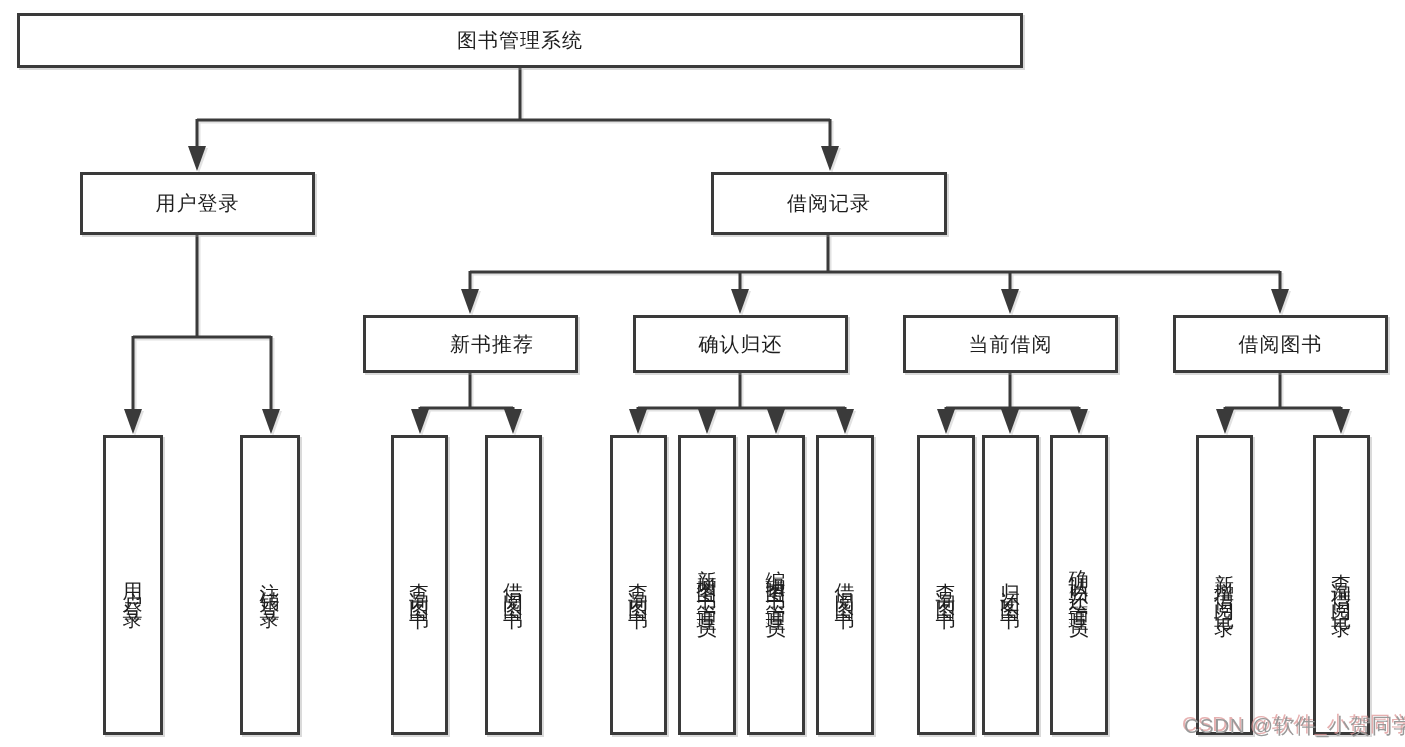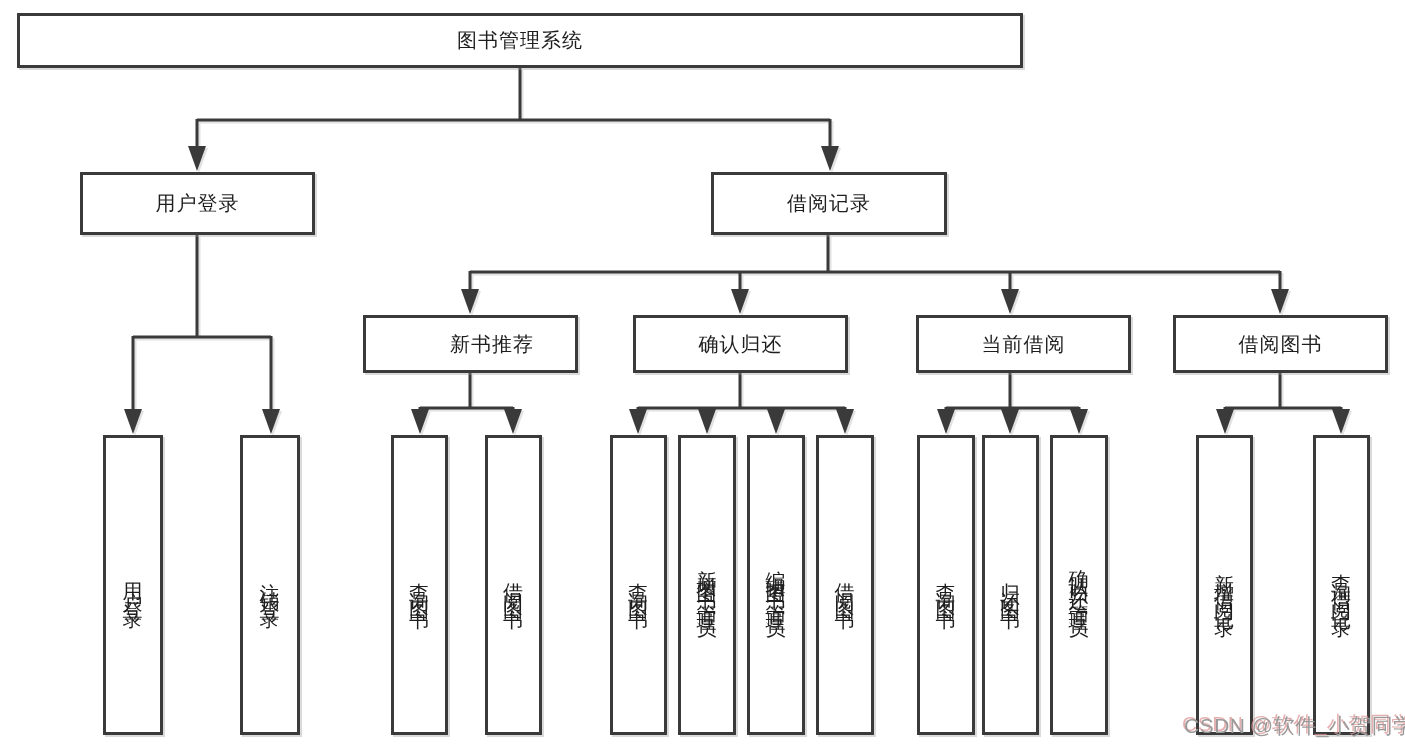--- a/index.html
+++ b/index.html
@@ -116,21 +116,21 @@
   <div class="box" style="left:711px; top:172px; width:236px; height:63px;">
     <span class="hlabel">借阅记录</span>
   </div>
 
   <div class="box" style="left:363px; top:315px; width:215px; height:58px;padding-left:43px;">
     <span class="hlabel">新书推荐</span>
   </div>
   <div class="box" style="left:633px; top:315px; width:215px; height:58px;">
     <span class="hlabel">确认归还</span>
   </div>
-  <div class="box" style="left:903px; top:315px; width:215px; height:58px;margin-left:13px;">
+  <div class="box" style="left:903px; top:315px; width:215px; height:58px;">
     <span class="hlabel">当前借阅</span>
   </div>
   <div class="box" style="left:1173px; top:315px; width:215px; height:58px;">
     <span class="hlabel">借阅图书</span>
   </div>
 
   <div class="box" style="left:103px; top:435px; width:60px; height:300px;">
     <span class="vlabel">用户登录</span>
   </div>
   <div class="box" style="left:240px; top:435px; width:60px; height:300px;">

